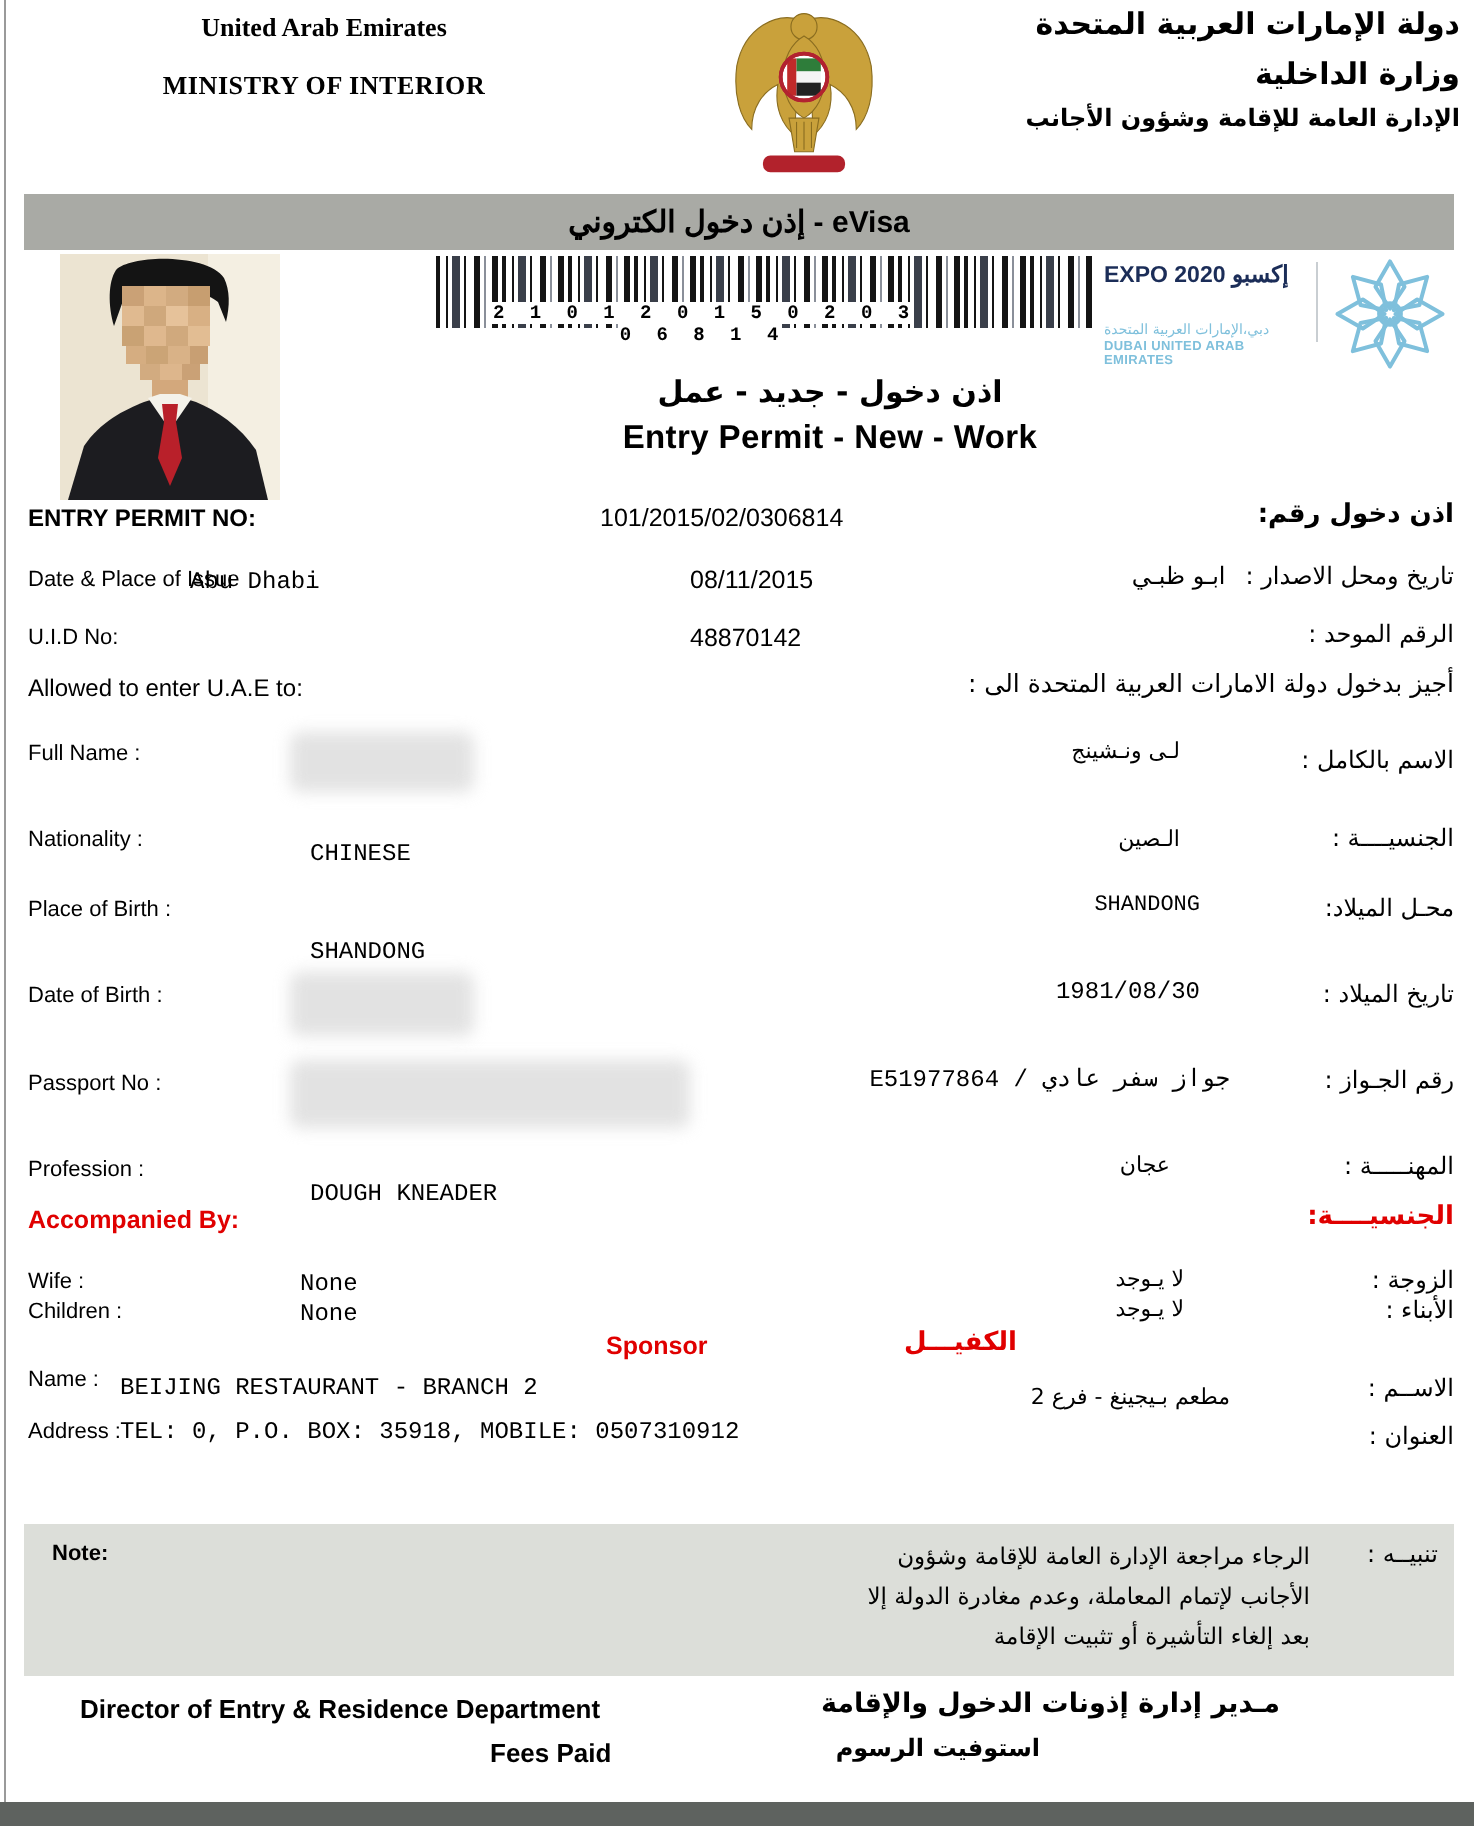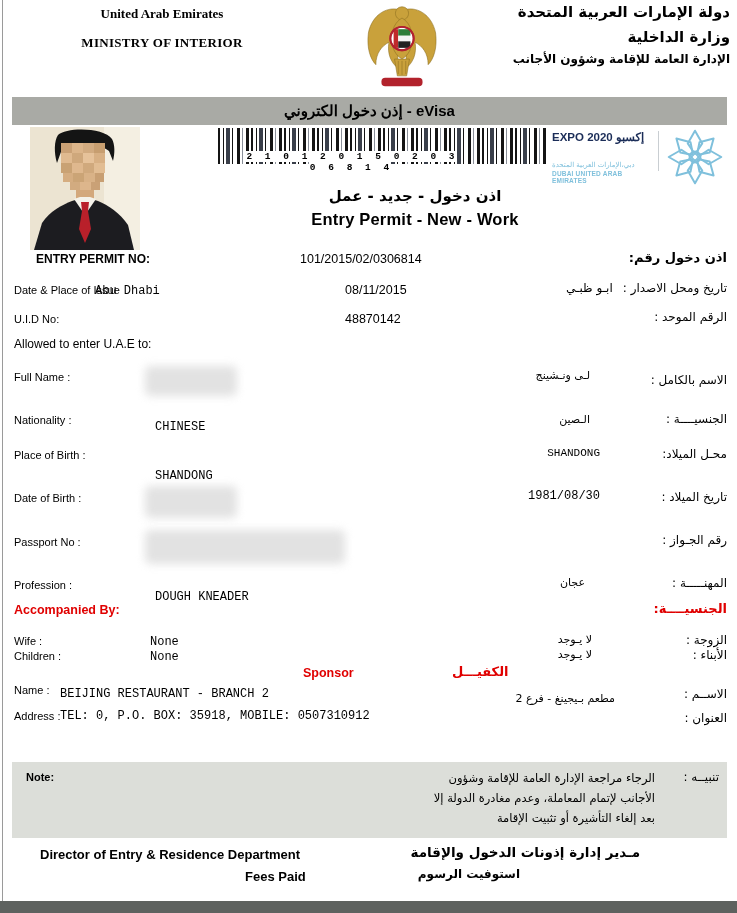--- a/index.html
+++ b/index.html
@@ -72,21 +72,21 @@
 
   
   .lbl{font-size:11px;}
   .lbl-b{font-size:12px;font-weight:bold;}
   .val-b{font-size:12.5px;font-weight:normal;}
   .val-m{font-size:12px;}
   .arl{font-size:12px;text-align:right;}
   .arl-b{font-size:13px;font-weight:bold;text-align:right;}
   .arv{font-size:11px;}
 
-  .r-permit-l{left:14px;top:252px;margin-left:22px;}
+  .r-permit-l{left:14px;top:252px;}
   .r-permit-v{left:300px;top:252px;}
   .r-permit-a{right:10px;top:250px;}
 
   .r-issue-l{left:14px;top:284px;}
   .r-issue-place{left:95px;top:284px;}
   .r-issue-date{left:345px;top:283px;}
   .r-issue-a{right:10px;top:281px;display:flex;gap:10px;}
 
   .r-uid-l{left:14px;top:313px;}
   .r-uid-v{left:345px;top:312px;}
@@ -282,20 +282,21 @@
   <div class="abs ar arl r-issue-a">
     <span>تاريخ ومحل الاصدار :</span>
     <span>ابـو  ظبـي</span>
   </div>
 
   <div class="abs lbl r-uid-l">U.I.D No:</div>
   <div class="abs val-b r-uid-v">48870142</div>
   <div class="abs ar arl r-uid-a">الرقم الموحد :</div>
 
   <div class="abs r-allow-l">Allowed to enter U.A.E to:</div>
+  <div class="abs ar arl r-allow-a">أجيز بدخول دولة الامارات العربية المتحدة الى :</div>
 
   <div class="abs lbl r-fname-l">Full Name :</div>
   <div class="abs blur-box r-fname-blur"></div>
   <div class="abs ar arv r-fname-av">لـى  ونـشينج</div>
   <div class="abs ar arl r-fname-a">الاسم بالكامل :</div>
 
   <div class="abs lbl r-nat-l">Nationality :</div>
   <div class="abs mono val-m r-nat-v">CHINESE</div>
   <div class="abs ar arv r-nat-av">الـصين</div>
   <div class="abs ar arl r-nat-a">الجنسيــــة :</div>
@@ -305,20 +306,21 @@
   <div class="abs ar arl r-pob-a">محـل الميلاد:</div>
   <div class="abs mono val-m r-pob-v2">SHANDONG</div>
 
   <div class="abs lbl r-dob-l">Date of Birth :</div>
   <div class="abs blur-box r-dob-blur"></div>
   <div class="abs mono val-m r-dob-av">1981/08/30</div>
   <div class="abs ar arl r-dob-a">تاريخ الميلاد :</div>
 
   <div class="abs lbl r-pass-l">Passport No :</div>
   <div class="abs blur-box r-pass-blur"></div>
+  <div class="abs ar mono r-pass-av">جواز سفر عادي / E51977864</div>
   <div class="abs ar arl r-pass-a">رقم الجـواز :</div>
 
   <div class="abs lbl r-prof-l">Profession :</div>
   <div class="abs mono val-m r-prof-v">DOUGH KNEADER</div>
   <div class="abs ar arv r-prof-av">عجان</div>
   <div class="abs ar arl r-prof-a">المهنـــــة :</div>
 
   <div class="abs red r-acc-l">Accompanied By:</div>
   <div class="abs ar arl-b red r-acc-a">الجنسيــــة:</div>
 

